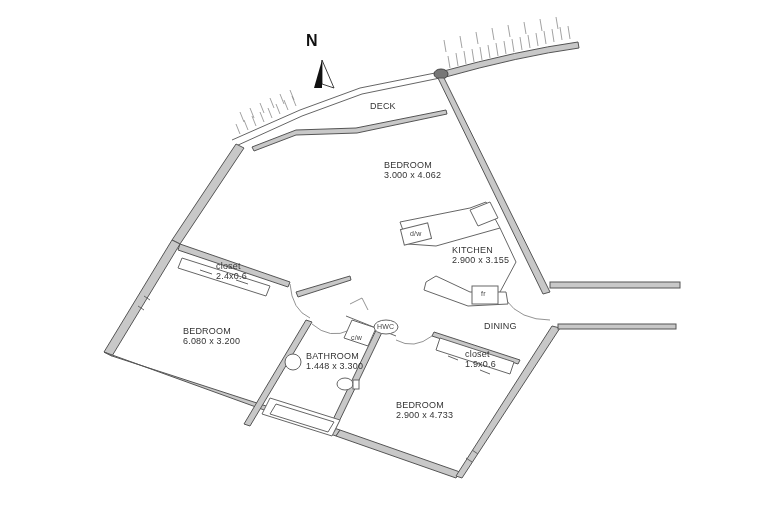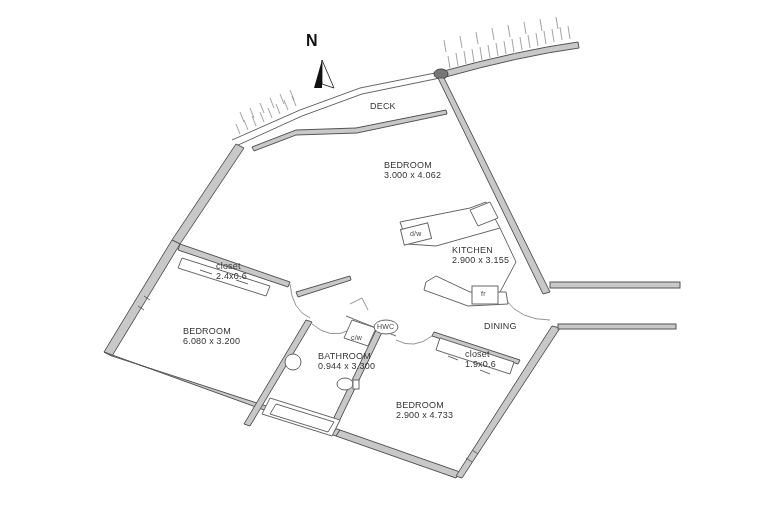--- a/index.html
+++ b/index.html
@@ -166,23 +166,23 @@
   </div>
 
   <div class="label" style="left:183px; top:326px;">
     <div>BEDROOM</div>
     <div>6.080 x 3.200</div>
   </div>
 
   <div class="label small" style="left:377px; top:322px;">HWC</div>
   <div class="label small" style="left:351px; top:333px;">c/w</div>
 
-  <div class="label" style="left:318px; top:351px;">
+  <div class="label" style="left:306px; top:351px;">
     <div>BATHROOM</div>
-    <div>0.944 x 3.300</div>
+    <div>1.448 x 3.300</div>
   </div>
 
   <div class="label" style="left:484px; top:321px;">
     <span>DINING</span>
   </div>
 
   <div class="label" style="left:465px; top:349px;">
     <div>closet</div>
     <div>1.9x0.6</div>
   </div>

